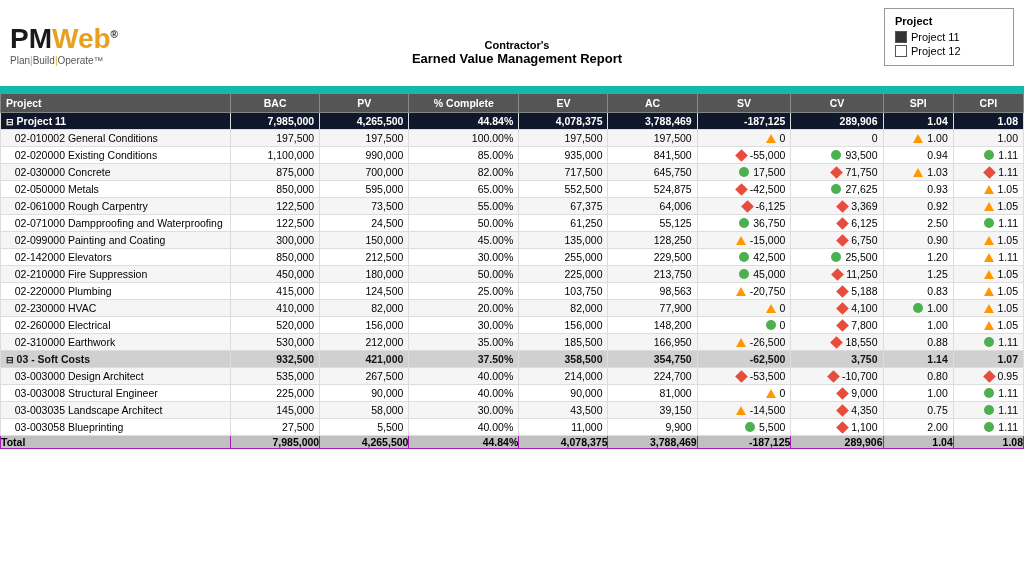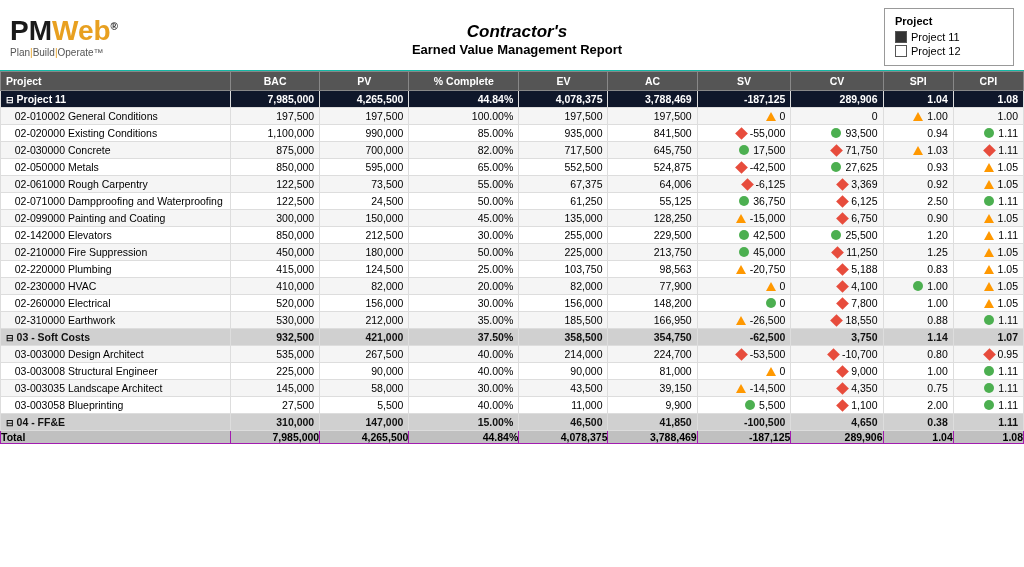--- a/index.html
+++ b/index.html
@@ -1,26 +1,26 @@
 <!DOCTYPE html>
 <html><head>
   <meta charset="utf-8">
   <style>
     * { box-sizing: border-box; margin: 0; padding: 0; }
     body { font-family: Arial, sans-serif; font-size: 11px; background: #fff; width: 1024px; height: 567px; overflow: hidden; }
     
-    .header-area { display: flex; align-items: center; padding: 8px 10px 4px 10px; border-bottom: 1px solid #14b8a6; }
+    .header-area { display: flex; align-items: flex-end; padding: 8px 10px 20px 10px; border-bottom: 7px solid #14b8a6; }
     .logo { width: 140px; flex-shrink: 0; }
     .logo-pmweb { font-size: 28px; font-weight: bold; color: #1a1a1a; line-height: 1; }
     .logo-reg { font-size: 10px; vertical-align: super; }
     .logo-tagline { font-size: 10px; color: #555; margin-top: 2px; }
     .logo-tagline span { color: #e8a020; }
     
     .report-title { flex: 1; text-align: center; padding-top: 4px; }
-    .report-title .title-main { font-size: 17px; font-weight: bold; font-style: italic; }
+    .report-title .title-main { font-size: 11px; font-weight: bold; }
     .report-title .title-sub { font-size: 13px; font-weight: bold; }
     
     .legend-box { border: 1px solid #999; padding: 6px 10px; min-width: 130px; }
     .legend-box .legend-title { font-weight: bold; font-size: 11px; margin-bottom: 4px; }
     .legend-item { display: flex; align-items: center; gap: 4px; font-size: 11px; margin-bottom: 2px; }
     .legend-swatch { width: 12px; height: 12px; border: 1px solid #555; flex-shrink: 0; }
     .legend-swatch.filled { background: #333; }
     .legend-swatch.empty { background: #fff; }
 
     .table-container { overflow: auto; height: calc(567px - 90px); }
@@ -585,32 +585,20 @@
             </div>
           </td>
     <td>2.00</td>
     <td>
             <div class="cell-with-icon">
               <span class="indicator ind-green"></span>
               <span>1.11</span>
             </div>
           </td>
   </tr>
-        <tr class="row-group">
-    <td><span class="expand-icon">⊟</span><span>04 - FF&amp;E</span></td>
-    <td>310,000</td>
-    <td>147,000</td>
-    <td>15.00%</td>
-    <td>46,500</td>
-    <td>41,850</td>
-    <td>-100,500</td>
-    <td>4,650</td>
-    <td>0.38</td>
-    <td>1.11</td>
-  </tr>
       </tbody>
     <tfoot>
       <tr>
         <td style="font-weight:bold">Total</td>
         <td>7,985,000</td>
         <td>4,265,500</td>
         <td>44.84%</td>
         <td>4,078,375</td>
         <td>3,788,469</td>
         <td>-187,125</td>

